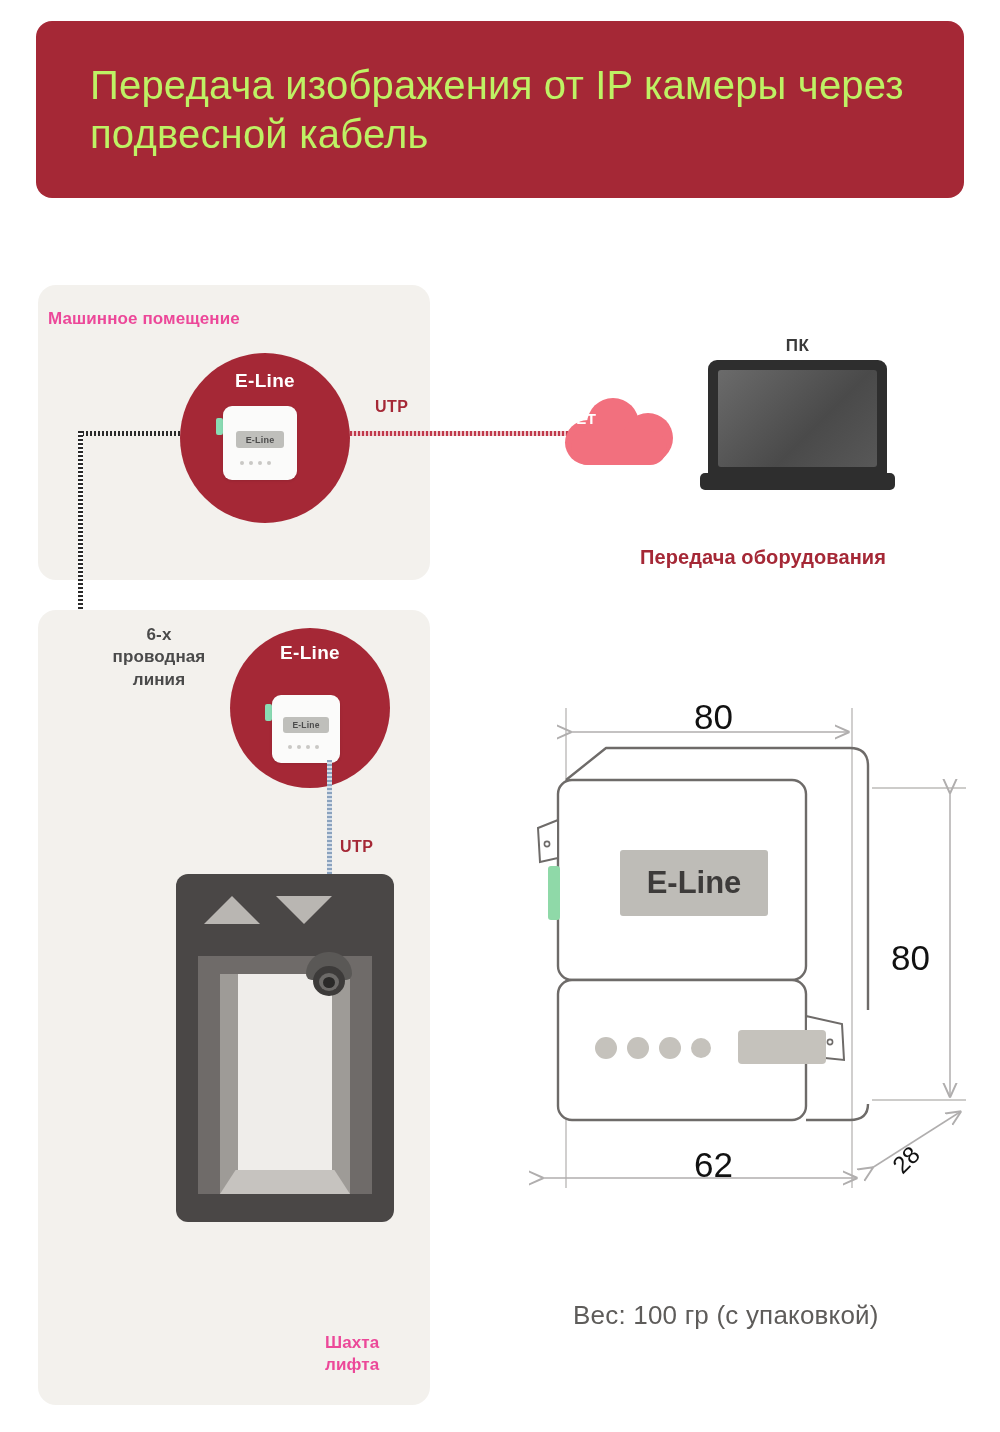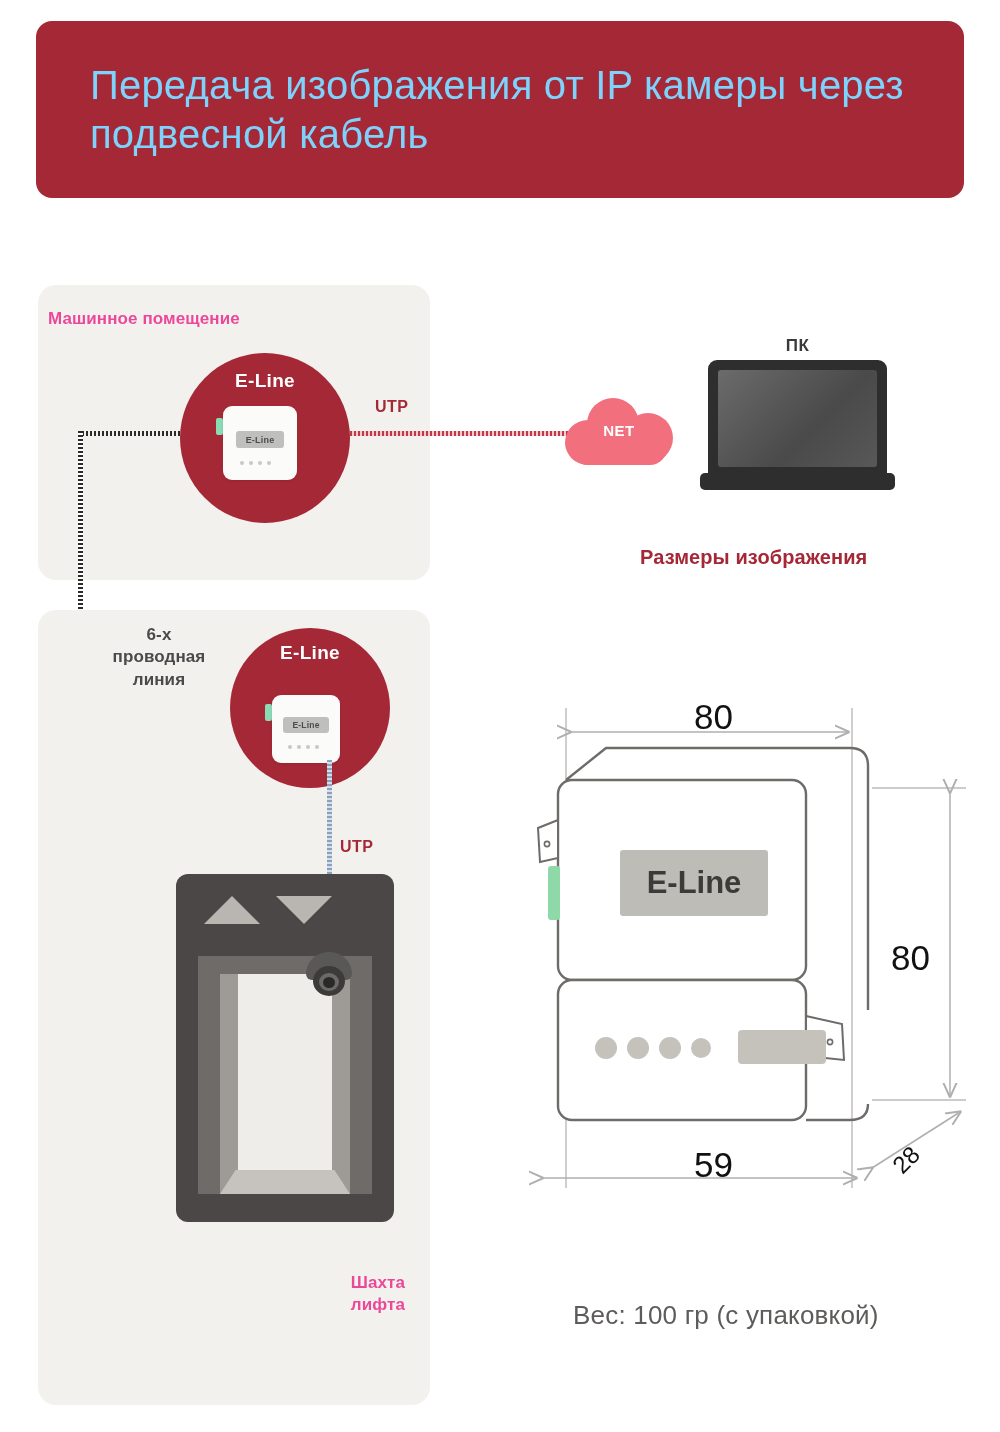--- a/index.html
+++ b/index.html
@@ -6,36 +6,36 @@
   body{width:1000px;height:1432px;position:relative;overflow:hidden;
        font-family:"Liberation Sans","DejaVu Sans",sans-serif;}
 
   
   #title-banner{
     position:absolute;left:36px;top:21px;width:928px;height:177px;
     background:#A52836;border-radius:16px;
     display:flex;align-items:center;
   }
   #title-text{
-    color:#7dd3fc;font-size:40px;line-height:1.22;font-weight:400;
+    color:#bef264;font-size:40px;line-height:1.22;font-weight:400;
     padding:0 54px;letter-spacing:.2px;
   }
 
   
   .panel{position:absolute;background:#F3F1ED;border-radius:18px;}
   #panel-machine-room{left:38px;top:285px;width:392px;height:295px;}
   #panel-elevator-shaft{left:38px;top:610px;width:392px;height:795px;}
 
   .panel-label{
     position:absolute;color:#ec4899;font-size:17px;font-weight:700;
     line-height:1.32;letter-spacing:.1px;
   }
   #label-machine-room{left:48px;top:308px;}
   #label-two-wire{left:104px;top:624px;text-align:center;width:110px;color:#4a4a4a;}
-  #label-shaft{left:325px;top:1272px;text-align:right;width:80px;}
+  #label-shaft{left:325px;top:1332px;text-align:left;width:80px;}
 
   
   .red-circle{position:absolute;background:#A52836;border-radius:50%;}
   #circle-top{left:180px;top:353px;width:170px;height:170px;}
   #circle-bottom{left:230px;top:628px;width:160px;height:160px;}
 
   .circle-title{
     position:absolute;color:#ffffff;font-weight:700;font-size:19px;
     text-align:center;width:100%;letter-spacing:.3px;
   }
@@ -118,21 +118,21 @@
   }
 
   
   #net-cloud{position:absolute;left:565px;top:398px;width:108px;height:67px;}
   #net-cloud .lobe{position:absolute;background:#F2707E;border-radius:50%;}
   #net-cloud .l1{left:0;top:22px;width:46px;height:45px;}
   #net-cloud .l2{left:22px;top:0;width:52px;height:52px;}
   #net-cloud .l3{left:58px;top:15px;width:50px;height:50px;}
   #net-cloud .base{position:absolute;left:6px;top:33px;width:96px;height:34px;
     background:#F2707E;border-radius:17px;}
-  #net-label{position:absolute;left:0;top:24px;width:108px;text-align:center;
+  #net-label{position:absolute;left:0;top:12px;width:108px;
     color:#ffffff;font-weight:700;font-size:15px;z-index:3;letter-spacing:.5px;}
 
   
   #laptop{position:absolute;left:700px;top:360px;width:195px;height:135px;}
   #laptop-lid{position:absolute;left:8px;top:0;width:179px;height:117px;
     background:#2e2e2e;border-radius:9px 9px 3px 3px;}
   #laptop-screen{position:absolute;left:10px;top:10px;width:159px;height:97px;
     background:linear-gradient(135deg,#6b6b6b 0%,#4a4a4a 60%,#585858 100%);
     border-radius:3px;}
   #laptop-base{position:absolute;left:0;top:113px;width:195px;height:17px;
@@ -229,21 +229,21 @@
 </div>
 
 <div id="label-pk">ПК</div>
 <div id="laptop">
   <div id="laptop-lid">
     <div id="laptop-screen"></div>
   </div>
   <div id="laptop-base"></div>
 </div>
 
-<div id="heading-dimensions">Размеры изображения</div>
+<div id="heading-dimensions">Передача оборудования</div>
 
 <div class="panel" id="panel-elevator-shaft"></div>
 <div class="panel-label" id="label-two-wire">6-х проводная линия</div>
 <div class="panel-label" id="label-shaft">Шахта лифта</div>
 
 <div class="red-circle" id="circle-bottom">
   <div class="circle-title">E-Line</div>
 </div>
 <div class="device-tab" id="tab-bottom"></div>
 <div class="device" id="device-bottom">
@@ -324,16 +324,16 @@
   <circle cx="86" cy="368" r="11" fill="#C5C2BC"></circle>
   <circle cx="118" cy="368" r="11" fill="#C5C2BC"></circle>
   <circle cx="150" cy="368" r="11" fill="#C5C2BC"></circle>
   <circle cx="181" cy="368" r="10" fill="#C5C2BC"></circle>
 
   <rect x="218" y="350" width="88" height="34" rx="4" fill="#C5C2BC"></rect>
 </svg>
 
 <div class="dim-num" id="dim-top">80</div>
 <div class="dim-num" id="dim-right">80</div>
-<div class="dim-num" id="dim-bottom">59</div>
+<div class="dim-num" id="dim-bottom">62</div>
 <div class="dim-num" id="dim-depth">28</div>
 
 <div id="weight-text">Вес: 100 гр (с упаковкой)</div>
 
 </body></html>

